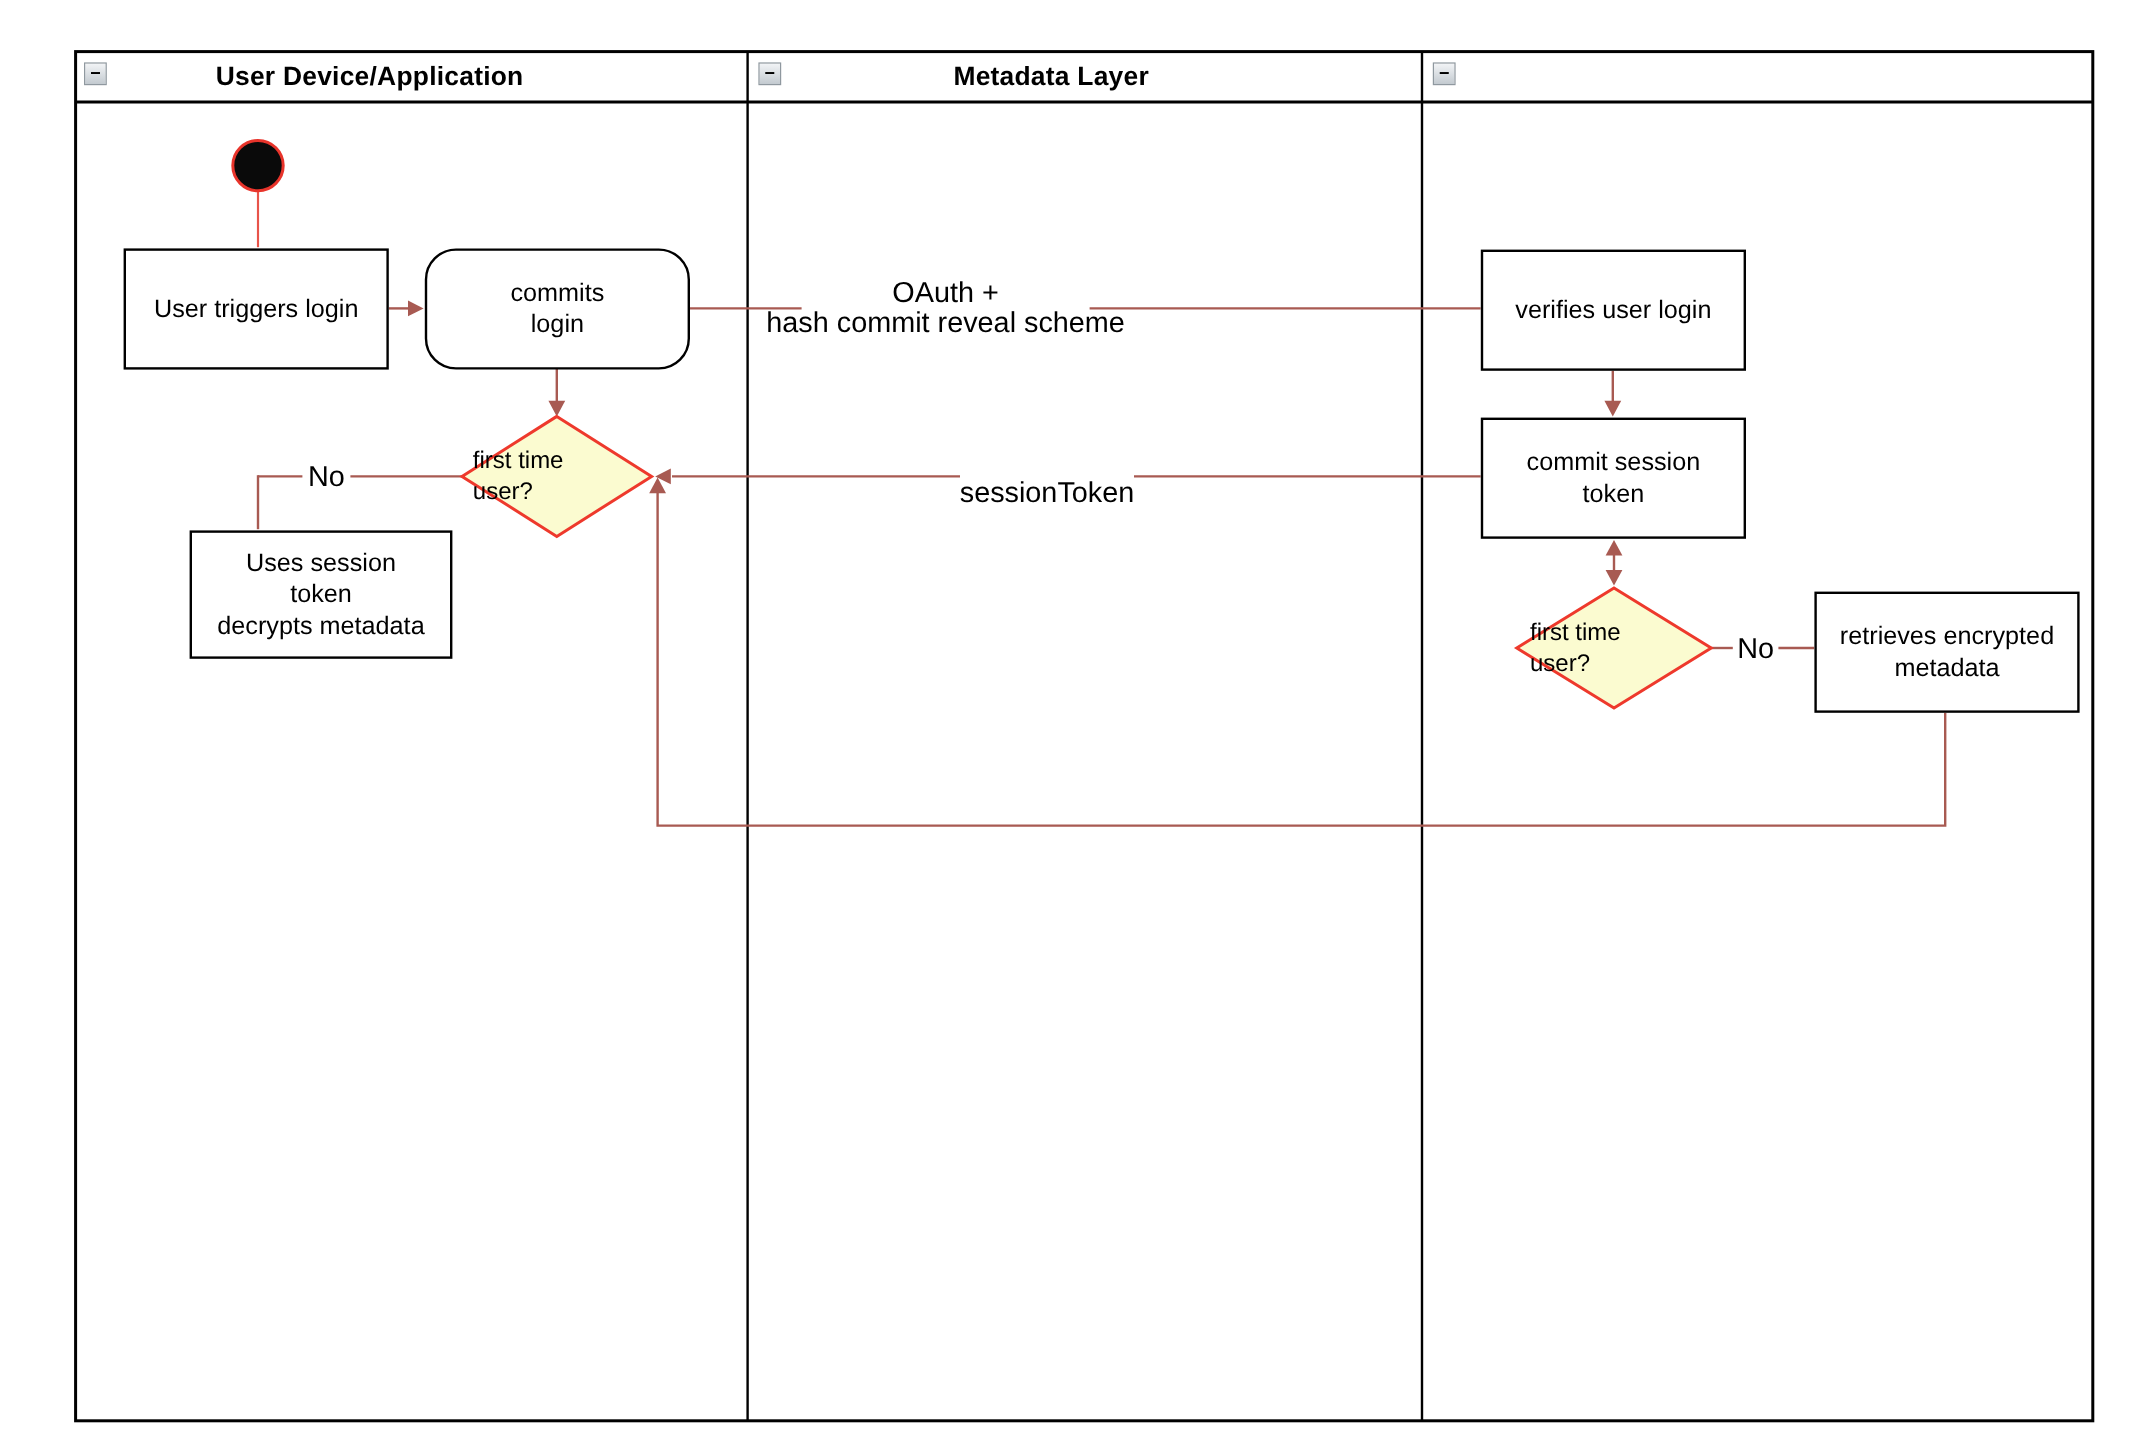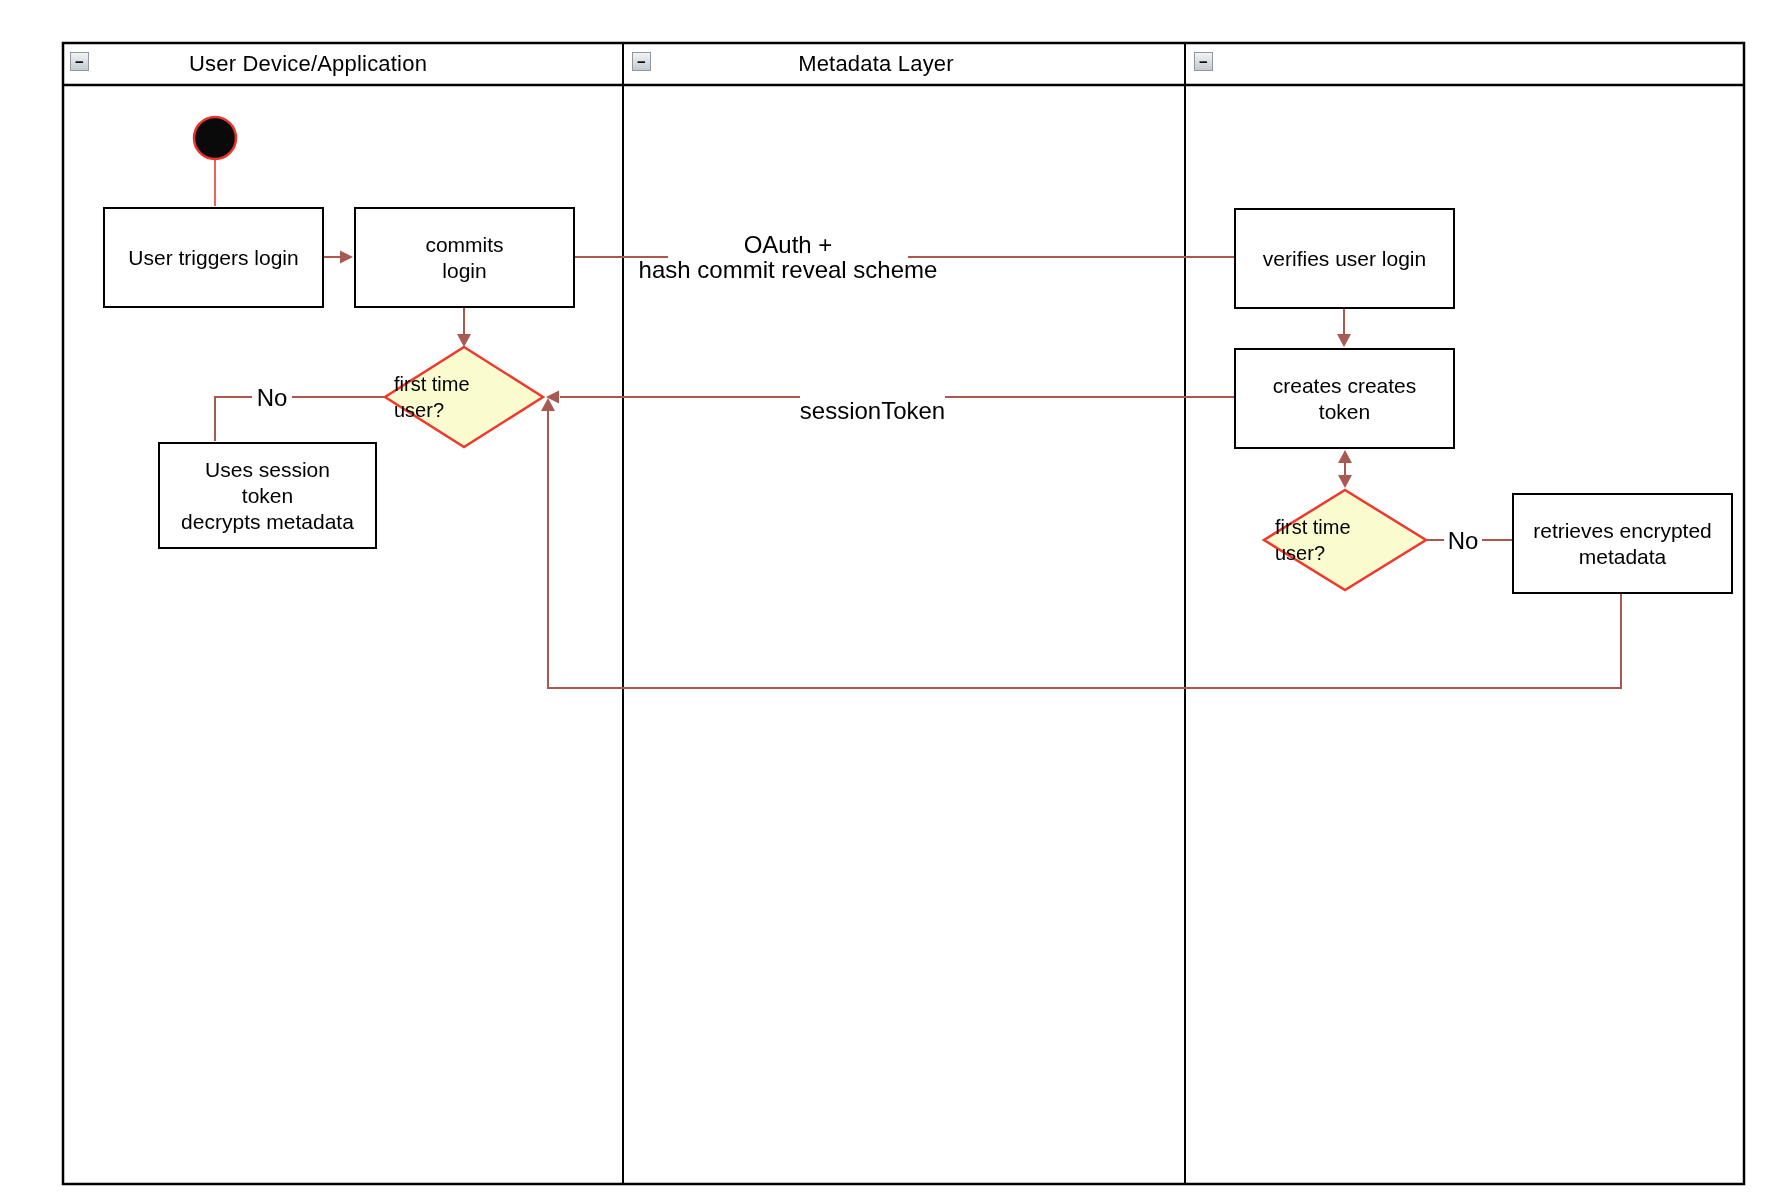--- a/index.html
+++ b/index.html
@@ -9,21 +9,21 @@
     background:#ffffff;
     font-family:"Liberation Sans","DejaVu Sans",sans-serif;
     color:#000;
     overflow:hidden;
   }
   .canvas svg{position:absolute;left:0;top:0;}
 
   .lane-title{
     position:absolute;top:43px;height:42px;
     display:flex;align-items:center;justify-content:center;
-    font-size:22px;font-weight:normal;letter-spacing:.2px;
+    font-size:22px;font-weight:bold;letter-spacing:.2px;
     white-space:nowrap;
   }
   .collapse-btn{
     position:absolute;top:52px;width:19px;height:19px;
     box-sizing:border-box;
     border:1px solid #8f989f;
     background:linear-gradient(#f2f4f6,#c3cad0);
     display:flex;align-items:center;justify-content:center;
     font-size:15px;font-weight:bold;line-height:1;color:#000;
     cursor:pointer;
@@ -95,24 +95,24 @@
   </svg>
 
   <div class="lane-title" style="left:88px;width:440px;">User Device/Application</div>
   <div class="lane-title" style="left:656px;width:440px;text-align:center;">Metadata Layer</div>
 
   <div class="collapse-btn" style="left:70px;">−</div>
   <div class="collapse-btn" style="left:632px;">−</div>
   <div class="collapse-btn" style="left:1194px;">−</div>
 
   <div class="node" style="left:103px;top:207px;width:221px;height:101px;">User triggers login</div>
-  <div class="node" style="left:354px;top:207px;width:221px;height:101px;">commits
+  <div class="node" style="left:354px;top:207px;width:221px;height:101px;border-radius:26px;">commits
 login</div>
   <div class="node" style="left:1234px;top:208px;width:221px;height:101px;">verifies user login</div>
-  <div class="node" style="left:1234px;top:348px;width:221px;height:101px;">creates creates
+  <div class="node" style="left:1234px;top:348px;width:221px;height:101px;">commit session
 token</div>
   <div class="node" style="left:110px;top:442px;width:219px;height:107px;margin-left:48px;">Uses session
 token
 decrypts metadata</div>
   <div class="node" style="left:1512px;top:493px;width:221px;height:101px;">retrieves encrypted
 metadata</div>
 
   <div class="shape-label" style="left:394px;top:371px;width:140px;">first time
 user?</div>
   <div class="shape-label" style="left:1275px;top:514px;width:140px;">first time

